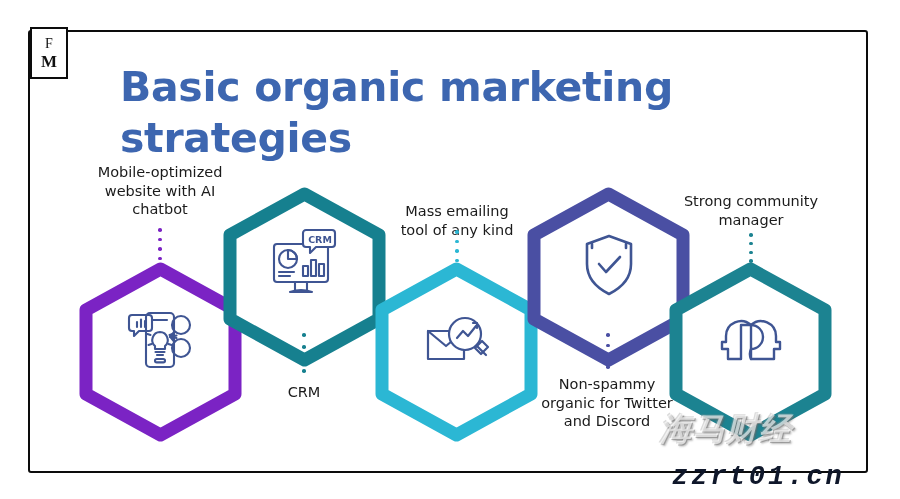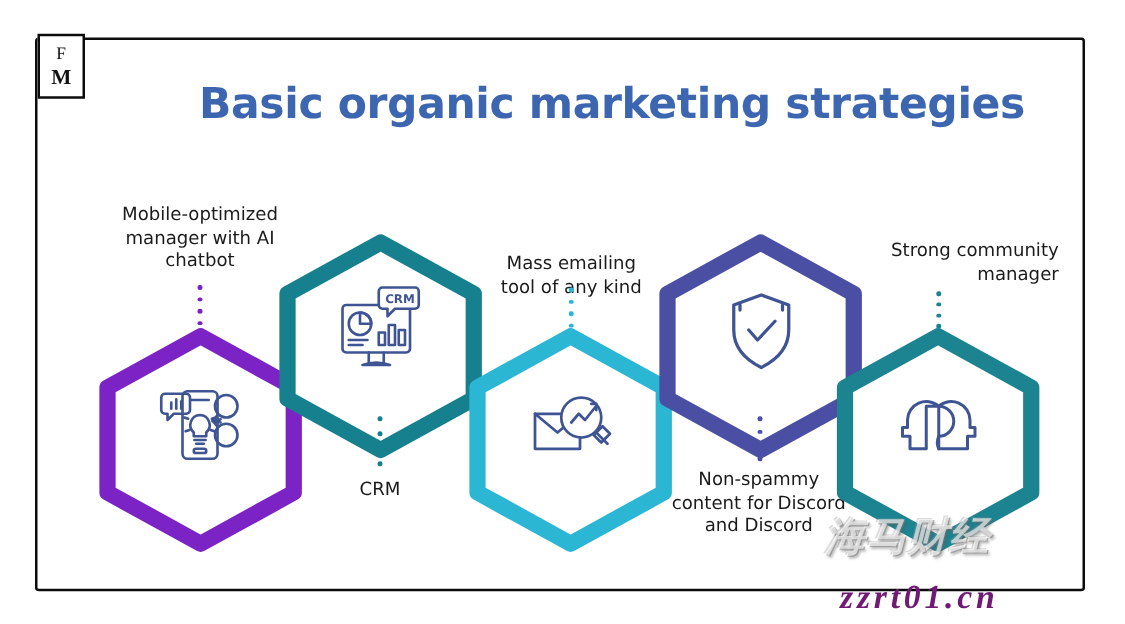--- a/index.html
+++ b/index.html
@@ -65,23 +65,23 @@
     font-family: "Liberation Serif", serif;
     font-weight: 700;
   }
 
   
   .title {
     position: absolute;
     left: 120px;
     top: 62px;
     width: 700px;
-    text-align: right;
+    text-align: left;
     color: #3D66B0;
-    font-size: 34px;
+    font-size: 41px;
     font-weight: 700;
     line-height: 1.24;
     letter-spacing: -0.3px;
     font-family: "DejaVu Sans", sans-serif;
   }
   .title .l2 { display: block; }
 
   
   .hex {
     position: absolute;
@@ -143,23 +143,23 @@
     z-index: 8;
     pointer-events: none;
   }
   .wm-url {
     position: absolute;
     left: 672px;
     top: 462px;
     font-size: 27px;
     font-weight: 700;
     font-style: italic;
-    color: #701a75;
+    color: #0f172a;
     letter-spacing: 3px;
-    font-family: Liberation Serif, serif;
+    font-family: Liberation Mono, monospace;
     white-space: nowrap;
     z-index: 8;
     pointer-events: none;
   }
 </style>
 </head>
 <body>
 
 <div id="canvas">
 
@@ -168,21 +168,21 @@
   <div class="logo-badge">
     <span class="l1">F</span>
     <span class="l2">M</span>
   </div>
 
   <div class="title">
     <span class="l1">Basic organic marketing strategies</span>
   </div>
 
   <div class="caption" style="left:62px; top:163px; width:196px;">Mobile-optimized
-manager with AI
+website with AI
 chatbot</div>
   <div class="dots" style="left:158px; top:228px; height:32px;">
     <i style="background:#7B23C4"></i>
       <i style="background:#7B23C4"></i>
     <i style="background:#7B23C4"></i>
       <i style="background:#7B23C4"></i>
   </div>
   <div class="hex" style="left:79px; top:263px;">
     <svg width="163" height="178" viewBox="0 0 163 178">
       <polygon points="81.5,6 156,47 156,131 81.5,172 7,131 7,47" fill="#ffffff" stroke="#7B23C4" stroke-width="13" stroke-linejoin="round"></polygon>
@@ -289,24 +289,24 @@
       <path d="M29 38 l7 8 14 -15"></path>
     </svg>
   </div>
   <div class="dots" style="left:606px; top:333px; height:36px;">
     <i style="background:#4A4FA3"></i>
       <i style="background:#4A4FA3"></i>
     <i style="background:#4A4FA3"></i>
       <i style="background:#4A4FA3"></i>
   </div>
   <div class="caption" style="left:518px; top:375px; width:178px;">Non-spammy
-content for Discord
+organic for Twitter
 and Discord</div>
 
-  <div class="caption" style="left:655px; top:192px; width:192px;text-align:right;">Strong community
+  <div class="caption" style="left:655px; top:192px; width:192px;">Strong community
 manager</div>
   <div class="dots" style="left:749px; top:233px; height:30px;">
     <i style="background:#1C8391"></i>
       <i style="background:#1C8391"></i>
     <i style="background:#1C8391"></i>
       <i style="background:#1C8391"></i>
   </div>
   <div class="hex" style="left:669px; top:263px;">
     <svg width="163" height="178" viewBox="0 0 163 178">
       <polygon points="81.5,6 156,47 156,131 81.5,172 7,131 7,47" fill="#ffffff" stroke="#1C8391" stroke-width="13" stroke-linejoin="round"></polygon>

